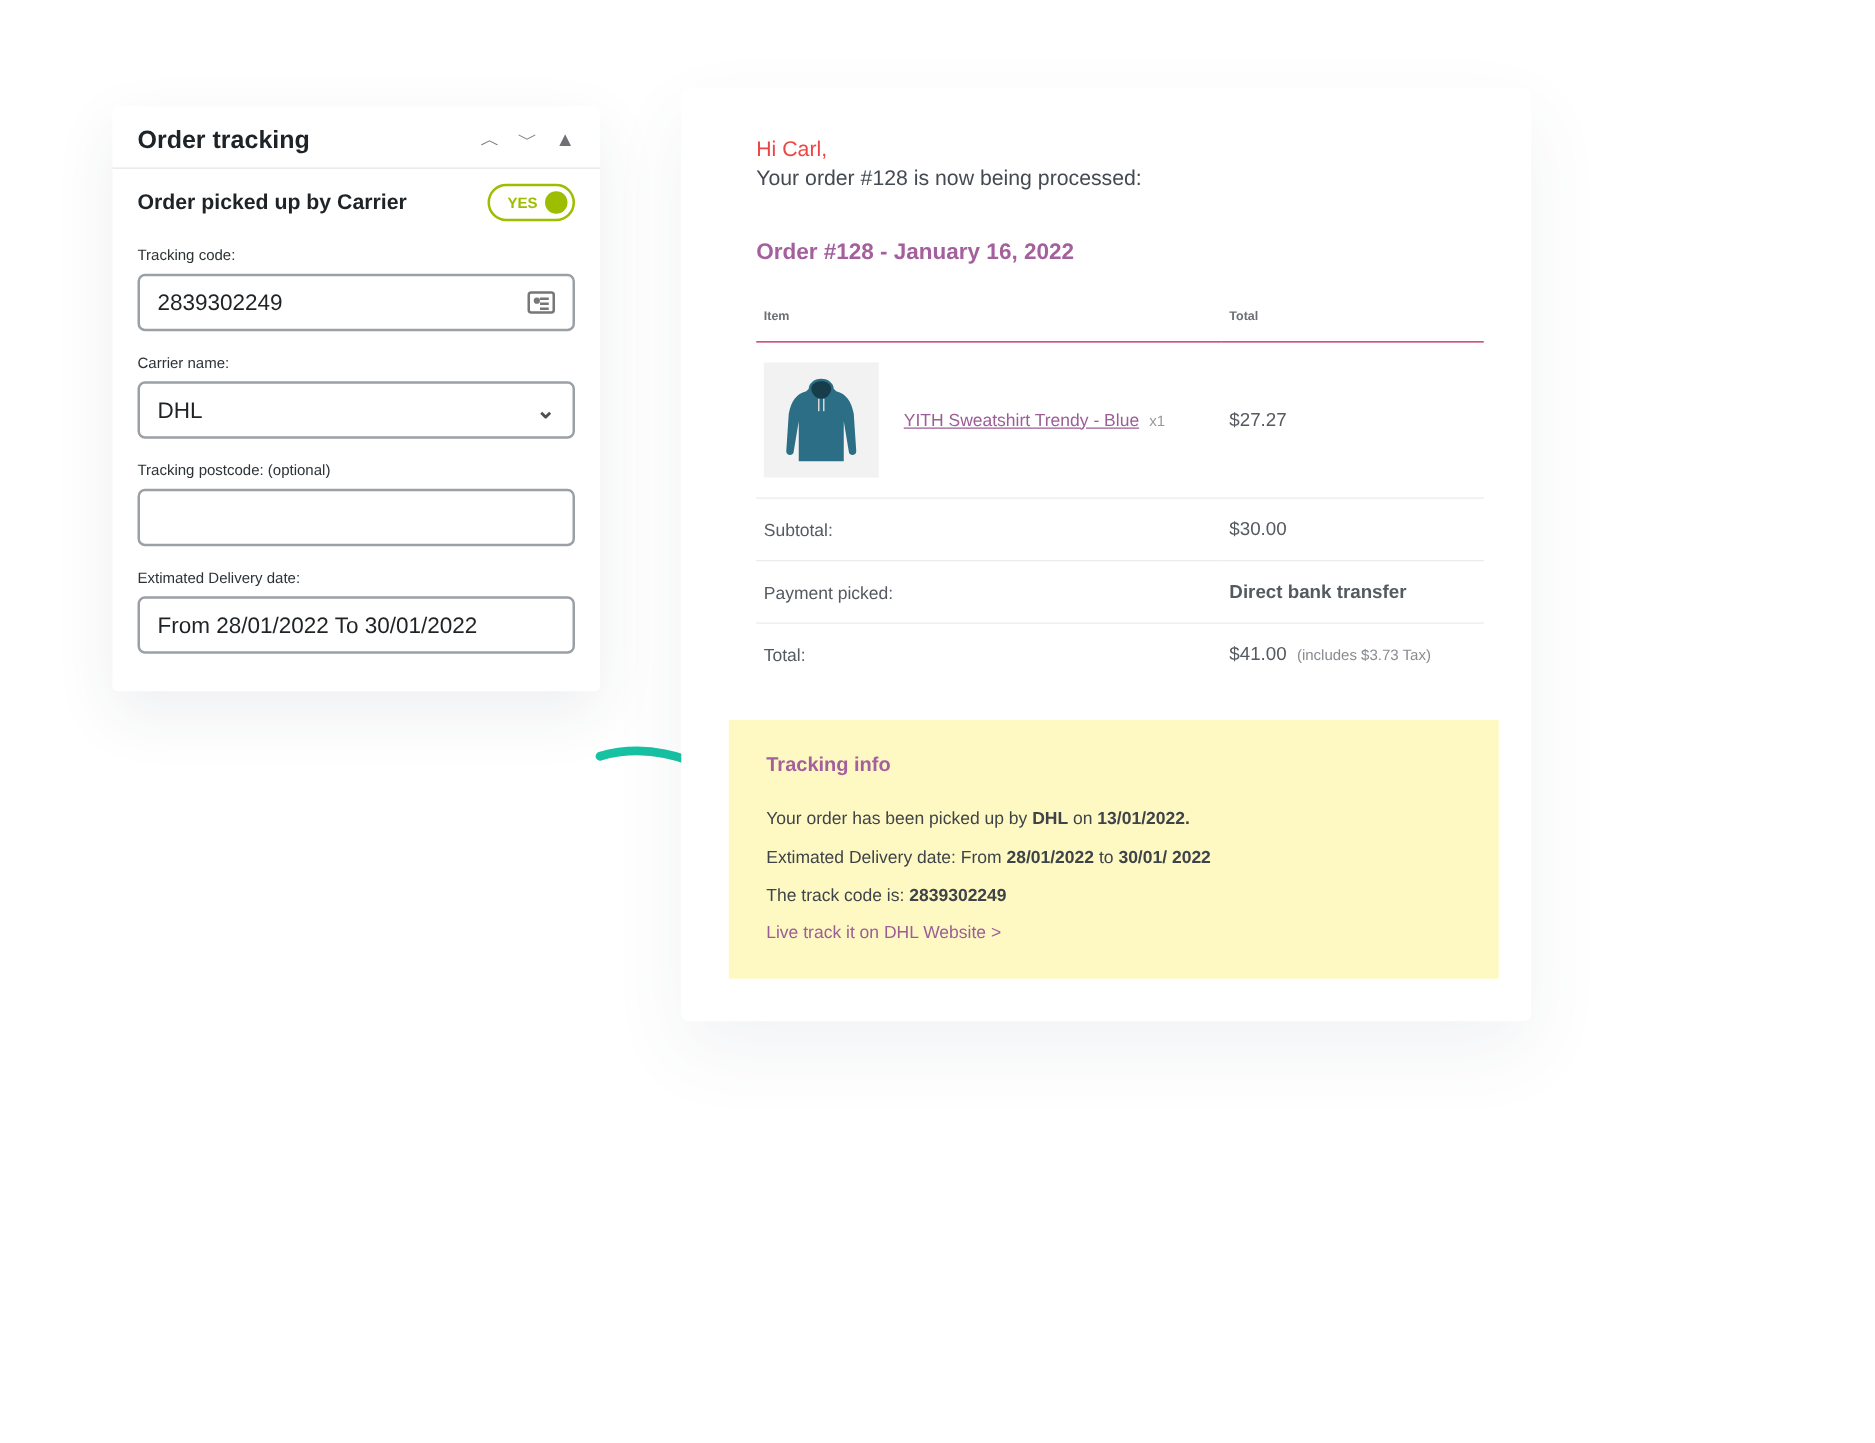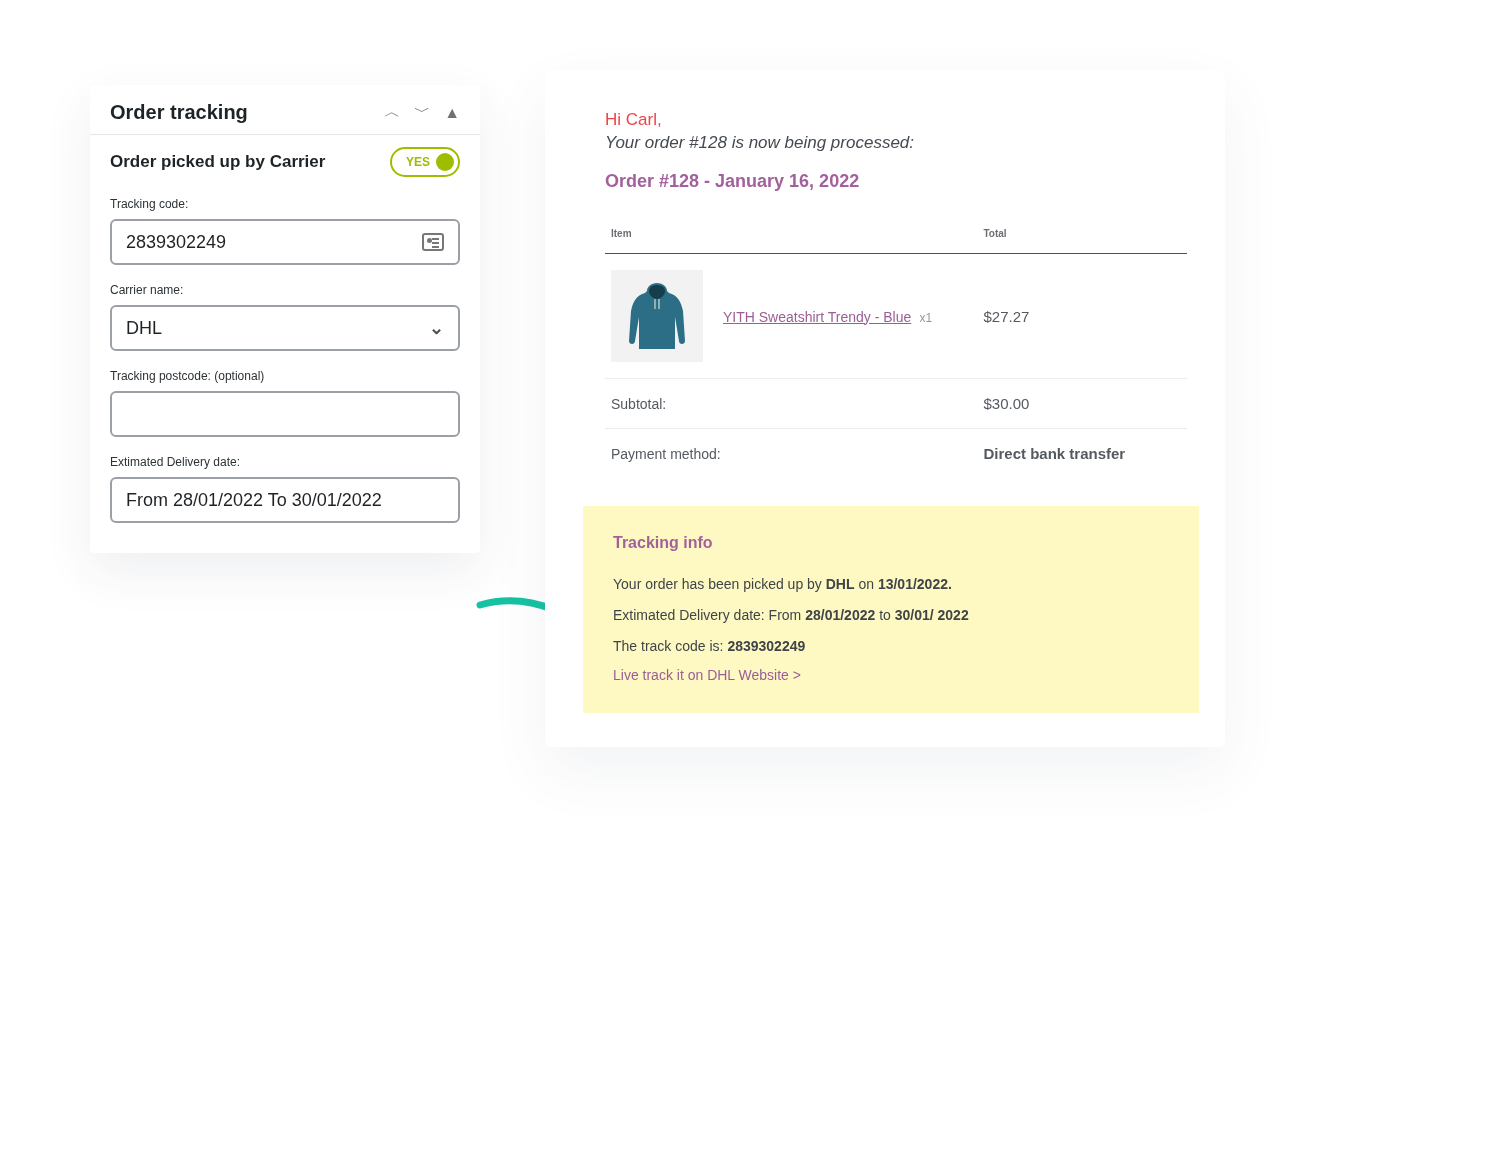--- a/index.html
+++ b/index.html
@@ -127,21 +127,21 @@
     position: absolute;
     top: 30px;
     left: 485px;
     width: 680px;
     background: #fff;
     border-radius: 6px;
     padding: 40px 38px 34px 60px;
     box-shadow: 0 24px 60px rgba(70, 80, 110, 0.07);
   }
   .email-greet { font-size: 17px; color: #ef4444; margin-bottom: 3px; }
-  .email-status { font-size: 17px; color: #444a52; margin-bottom: 18px; font-style: italic; }
+  .email-status { font-size: 17px; color: #444a52; margin-bottom: 38px; }
   .email-heading { color: #a3609c; font-weight: 600; font-size: 18px; margin-bottom: 24px; }
 
   .order-table { width: 100%; border-collapse: collapse; font-size: 15px; }
   .order-table th {
     text-align: left; color: #6b6f75; font-weight: 600; font-size: 10px;
     padding: 12px 6px 14px 6px;
     border-bottom: 1px solid #be185d;
   }
   .order-table td {
     padding: 16px 6px; border-bottom: 1px solid #ececec; vertical-align: middle;
@@ -284,24 +284,31 @@
           <td class="price-col">$27.27</td>
         </tr>
 
         <tr>
           <td class="sub-label">Subtotal:</td>
           <td class="price-col">$30.00</td>
         </tr>
 
 
         <tr>
-          <td class="sub-label">Payment method:</td>
+          <td class="sub-label">Payment picked:</td>
           <td class="price-col" style="font-weight:600">Direct bank transfer</td>
         </tr>
 
+        <tr>
+          <td class="sub-label">Total:</td>
+          <td class="price-col">
+            <span>$41.00</span>
+            <span class="small-note">(includes $3.73 Tax)</span>
+          </td>
+        </tr>
       </tbody>
     </table>
 
     <div class="tracking-box">
       <div class="tracking-title">Tracking info</div>
 
       <div class="tracking-line">
         <span>Your order has been picked up by </span><b>DHL</b><span> on </span><b>13/01/2022.</b>
       </div>
 

